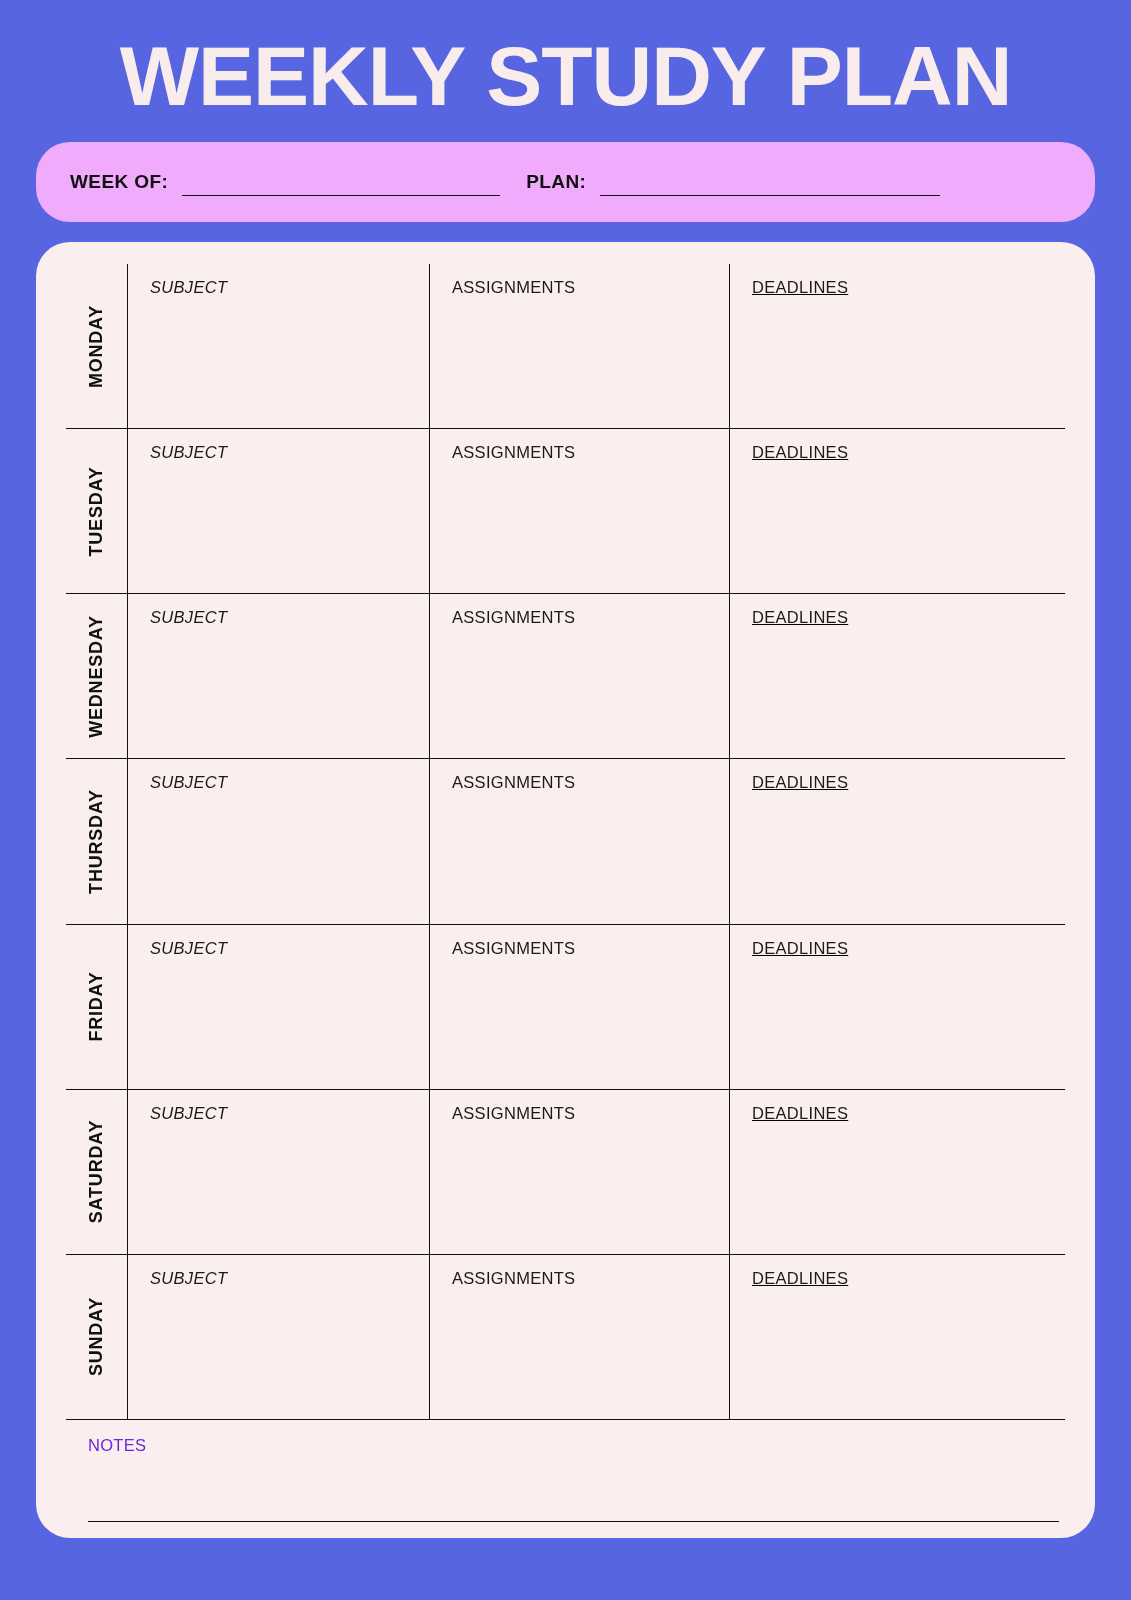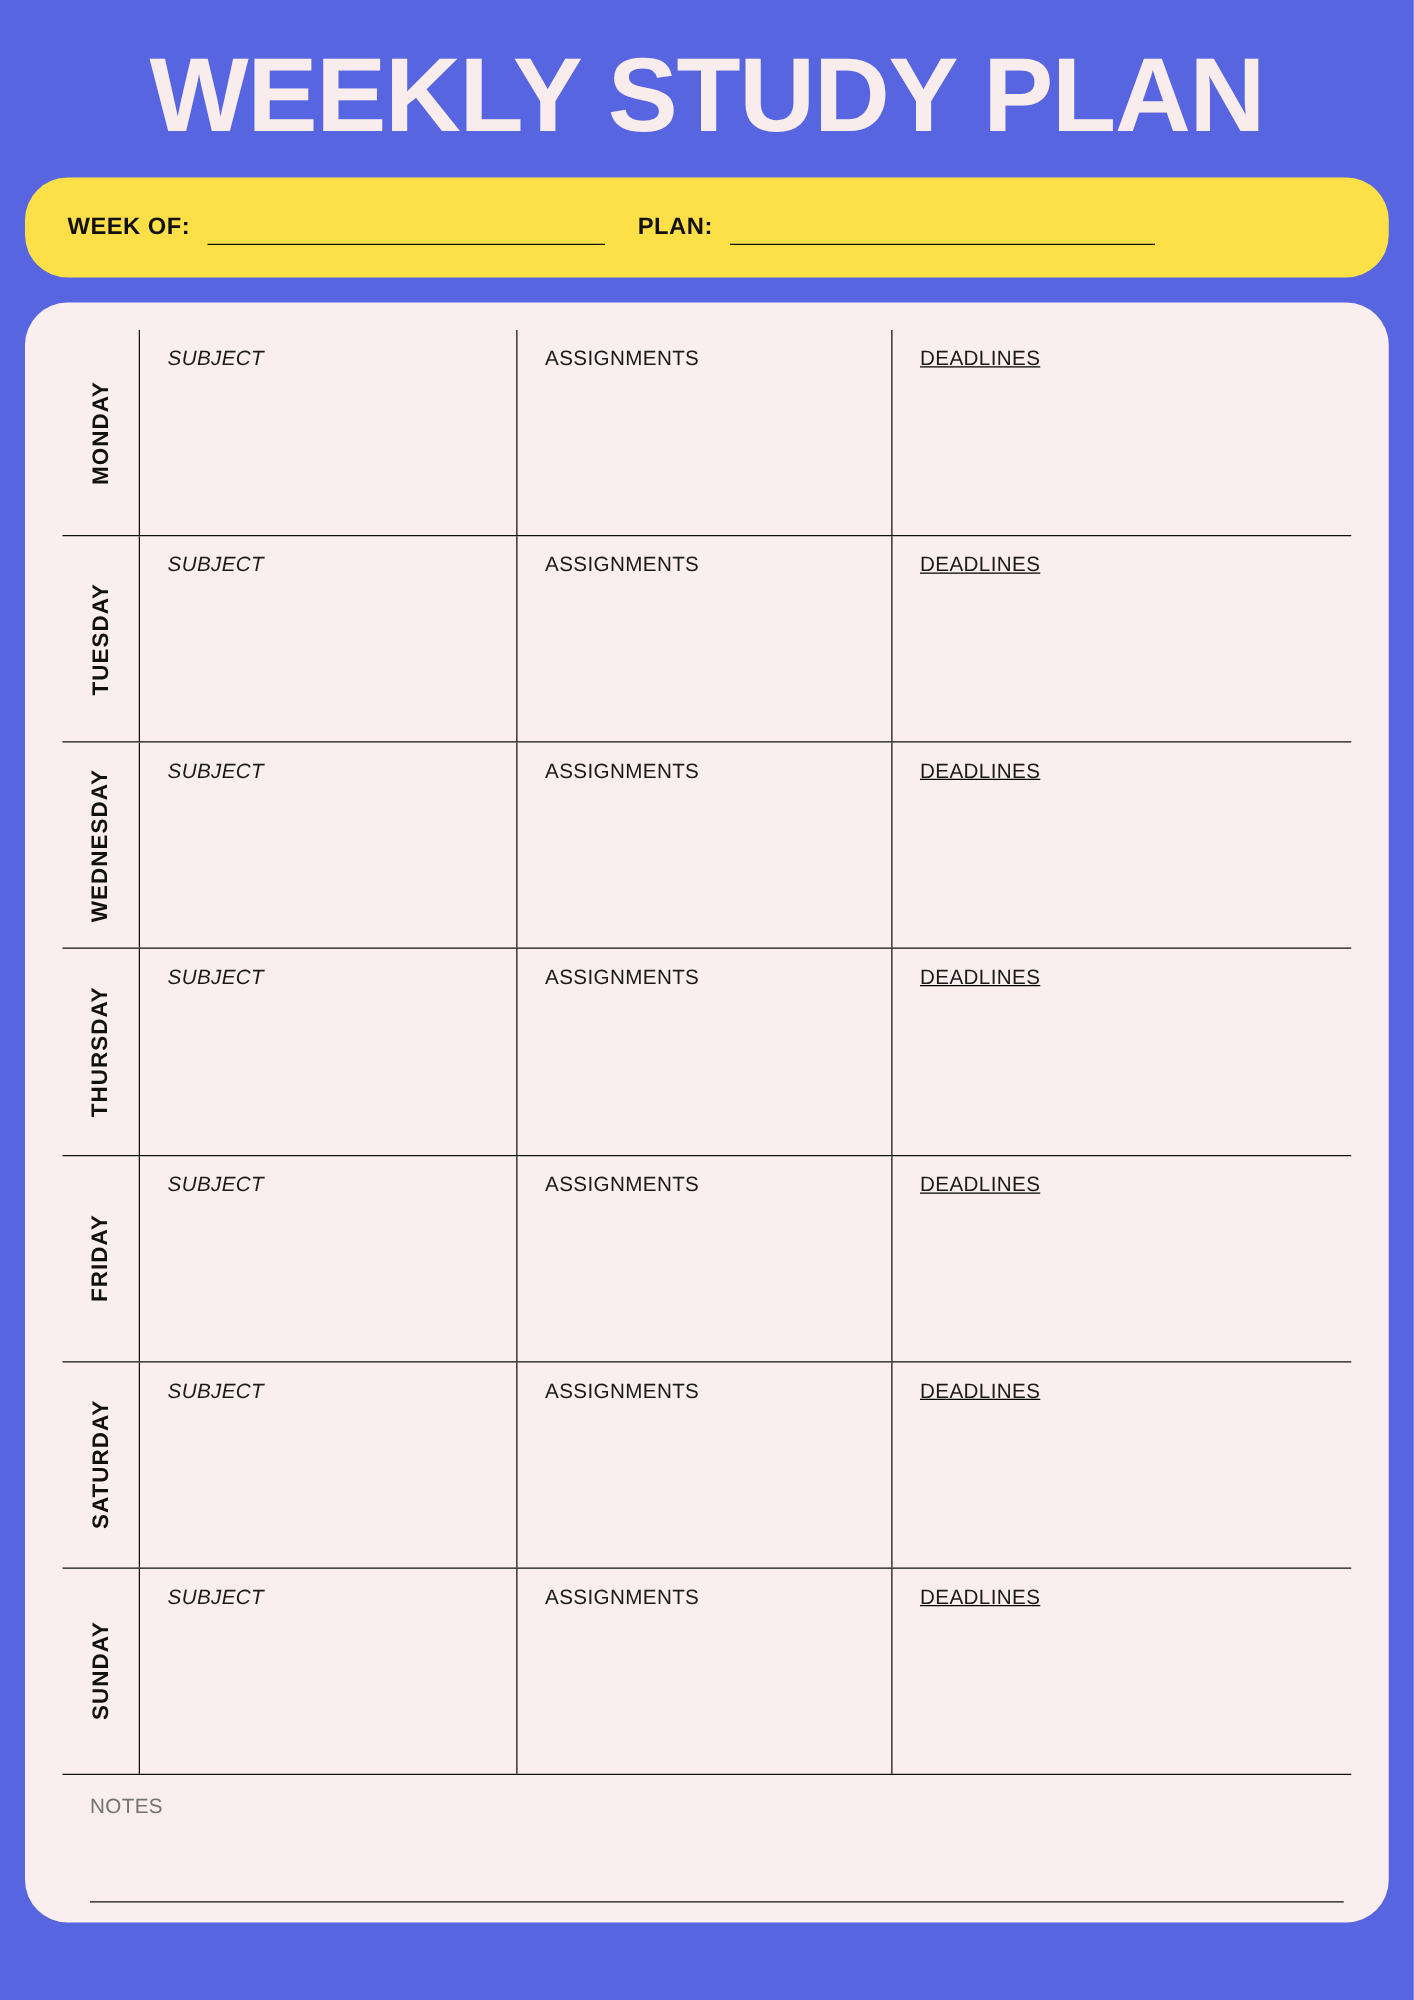--- a/index.html
+++ b/index.html
@@ -13,39 +13,39 @@
     background: #5766e0;
     font-family: "Liberation Sans", sans-serif;
     position: relative;
     overflow: hidden;
   }
 
   .page {
     width: 1131px;
     height: 1600px;
     position: relative;
-    padding: 0 20px;
+    padding: 0 36px;
   }
 
   
   .title {
     color: #f9ecec;
     font-size: 84px;
     font-weight: bold;
     letter-spacing: -1px;
     line-height: 1;
     text-align: center;
     padding-top: 34px;
     padding-bottom: 8px;
     white-space: nowrap;
   }
 
   
   .topbar {
-    background: #fde047;
+    background: #f0abfc;
     border-radius: 34px;
     height: 80px;
     margin-top: 16px;
     display: flex;
     align-items: center;
     padding: 0 34px;
   }
 
   .field-label {
     font-size: 19px;
@@ -128,21 +128,21 @@
 
   
   .notes {
     height: 118px;
     padding: 16px 0 0 22px;
     position: relative;
   }
 
   .notes-label {
     font-size: 16.5px;
-    color: #737373;
+    color: #6d28d9;
     letter-spacing: 0.3px;
   }
 
   .notes-rule {
     position: absolute;
     left: 22px;
     right: 6px;
     bottom: 16px;
     border-bottom: 1.5px solid #111111;
   }

